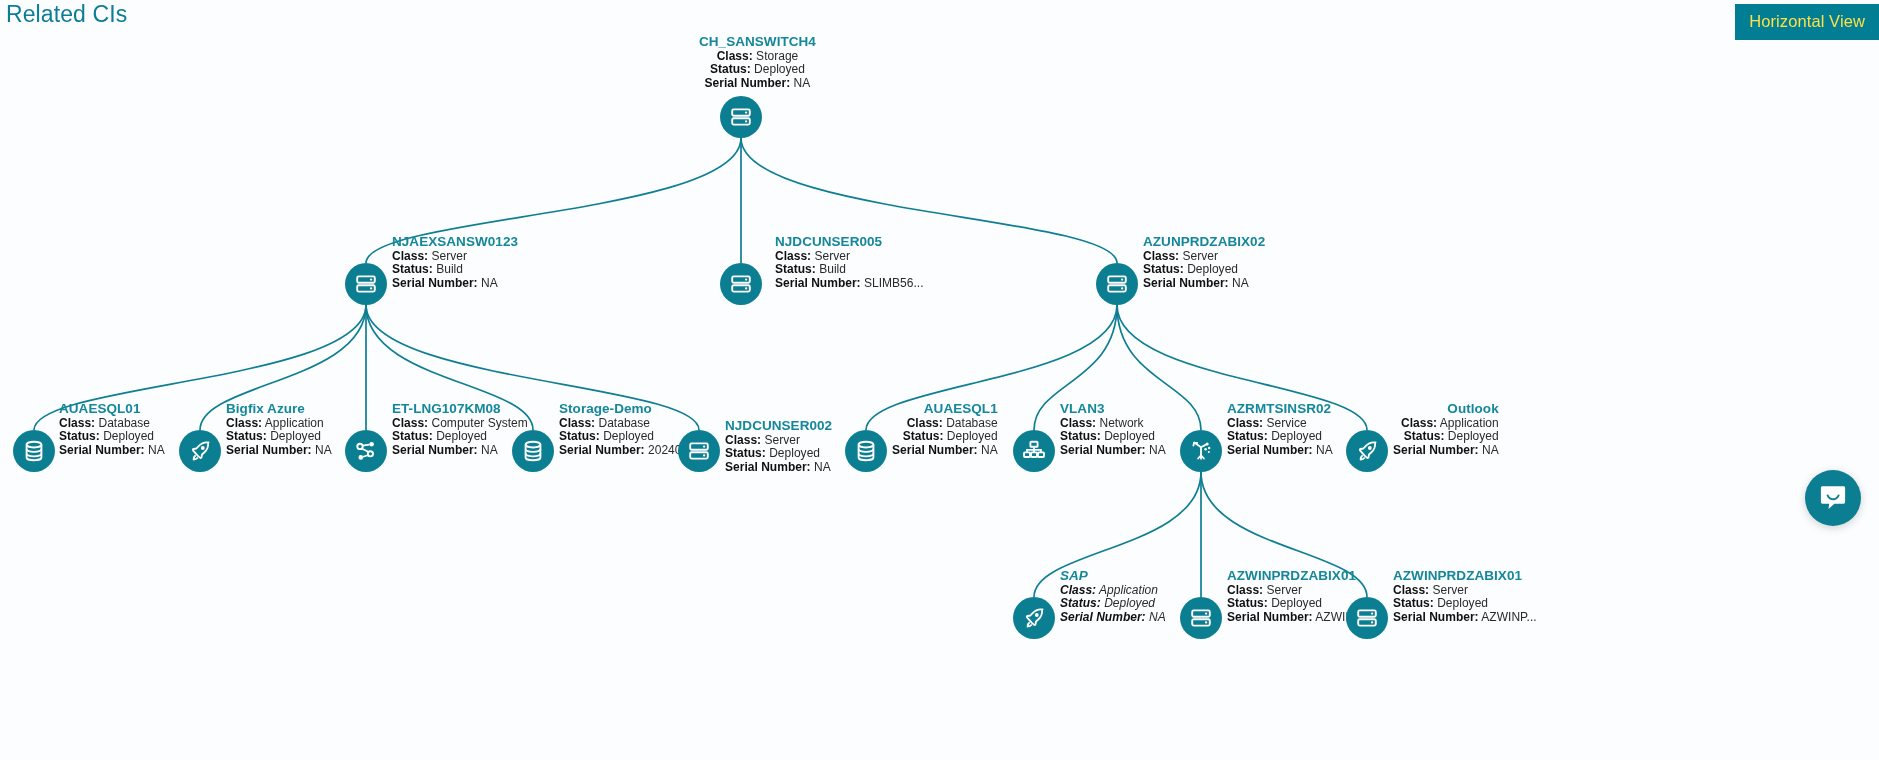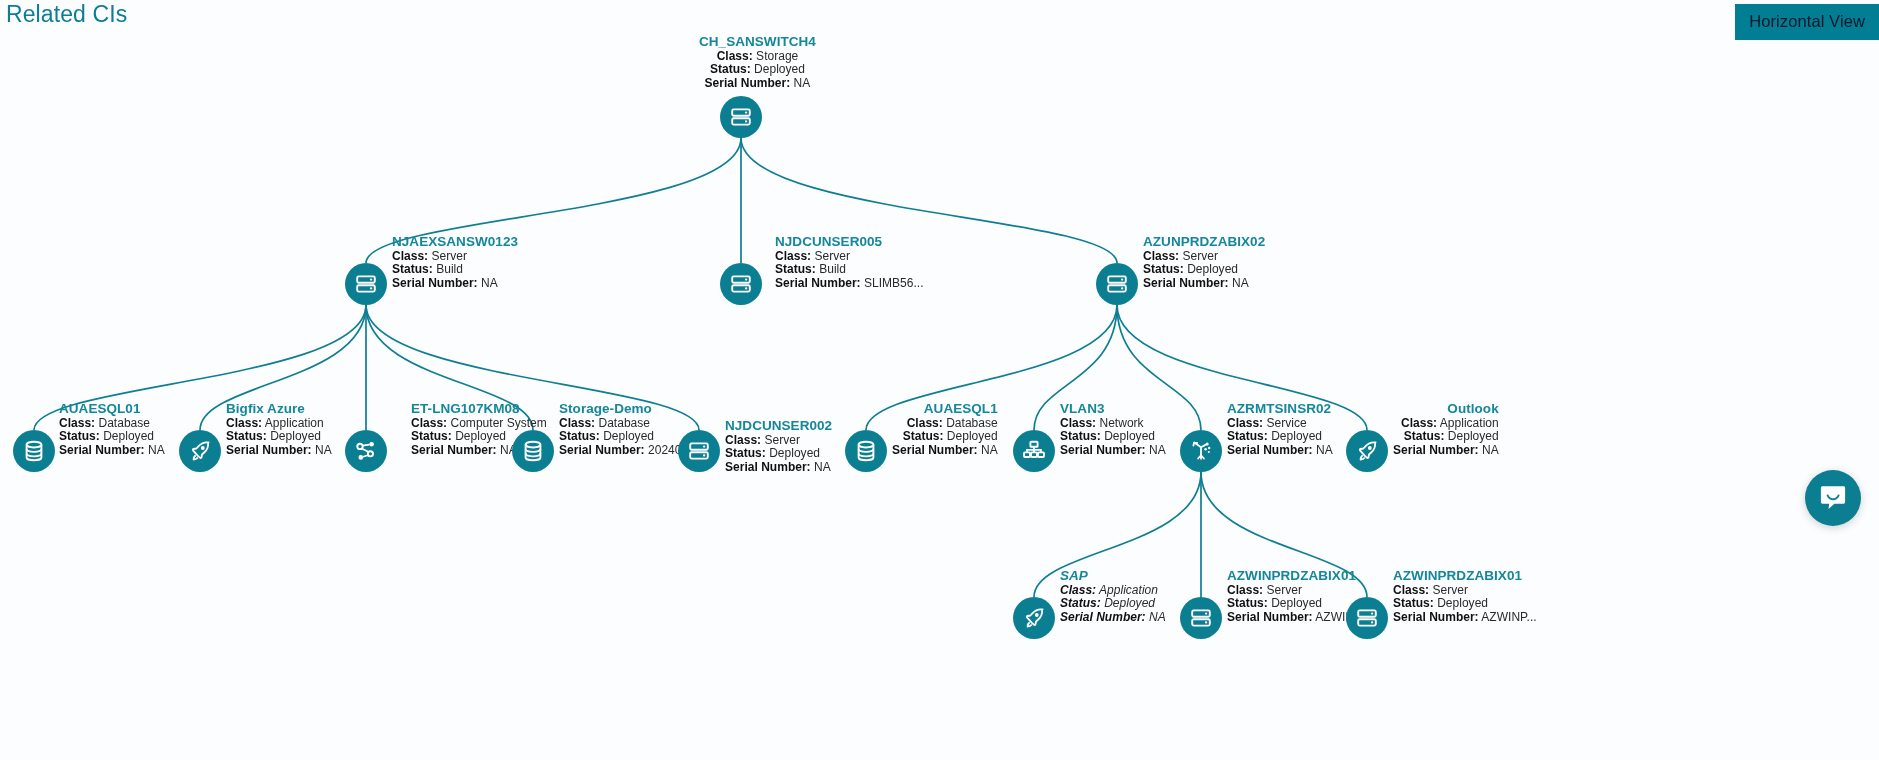--- a/index.html
+++ b/index.html
@@ -26,21 +26,21 @@
     font-size: 23px;
     color: #0b7d95;
     letter-spacing: 0.1px;
     white-space: nowrap;
   }
   #view-toggle {
     position: absolute;
     right: 0px;
     top: 4px;
     background: #017e94;
-    color: #0f172a;
+    color: #fde047;
     font-size: 16.5px;
     padding: 8px 14px 9px 14px;
     border: none;
     cursor: pointer;
     white-space: nowrap;
     font-family: "Liberation Sans", sans-serif;
     letter-spacing: 0.1px;
   }
 
   
@@ -238,21 +238,21 @@
       <circle cx="6.0" cy="7.4" r="2.7" fill="none" stroke="#fff" stroke-width="1.9"></circle>
       <circle cx="17.6" cy="5.3" r="2.3" fill="#fff"></circle>
       <circle cx="16.4" cy="14.8" r="2.6" fill="none" stroke="#fff" stroke-width="1.9"></circle>
       <circle cx="6.8" cy="18.4" r="2.3" fill="#fff"></circle>
       <path d="M8.3 6.6 15.3 5.6" stroke="#fff" stroke-width="1.7"></path>
       <path d="M7.7 9.5 14.8 13.1" stroke="#fff" stroke-width="1.7"></path>
       <path d="M14.2 16.2 8.9 17.8" stroke="#fff" stroke-width="1.7"></path>
     </svg>
         </div>
       </div>
-      <div style="position: absolute; left: 392px; top: 402px; white-space: nowrap; line-height: 13.6px; margin-left: 19px;">
+      <div style="position: absolute; left: 392px; top: 402px; white-space: nowrap; line-height: 13.6px;">
         <span class="ci-name">ET-LNG107KM08</span>
         <span class="ci-row"><b>Class:</b> Computer System</span>
         <span class="ci-row"><b>Status:</b> Deployed</span>
         <span class="ci-row"><b>Serial Number:</b> NA</span>
       </div>
       <div class="node" style="left: 533px; top: 451px;">
         <div class="node-circle">
     <svg width="24" height="24" viewBox="0 0 24 24">
       <ellipse cx="12" cy="5.6" rx="7.4" ry="2.9" fill="none" stroke="#fff" stroke-width="1.9"></ellipse>
       <path d="M4.6 5.6v12.8c0 1.6 3.3 2.9 7.4 2.9s7.4-1.3 7.4-2.9V5.6" fill="none" stroke="#fff" stroke-width="1.9"></path>

